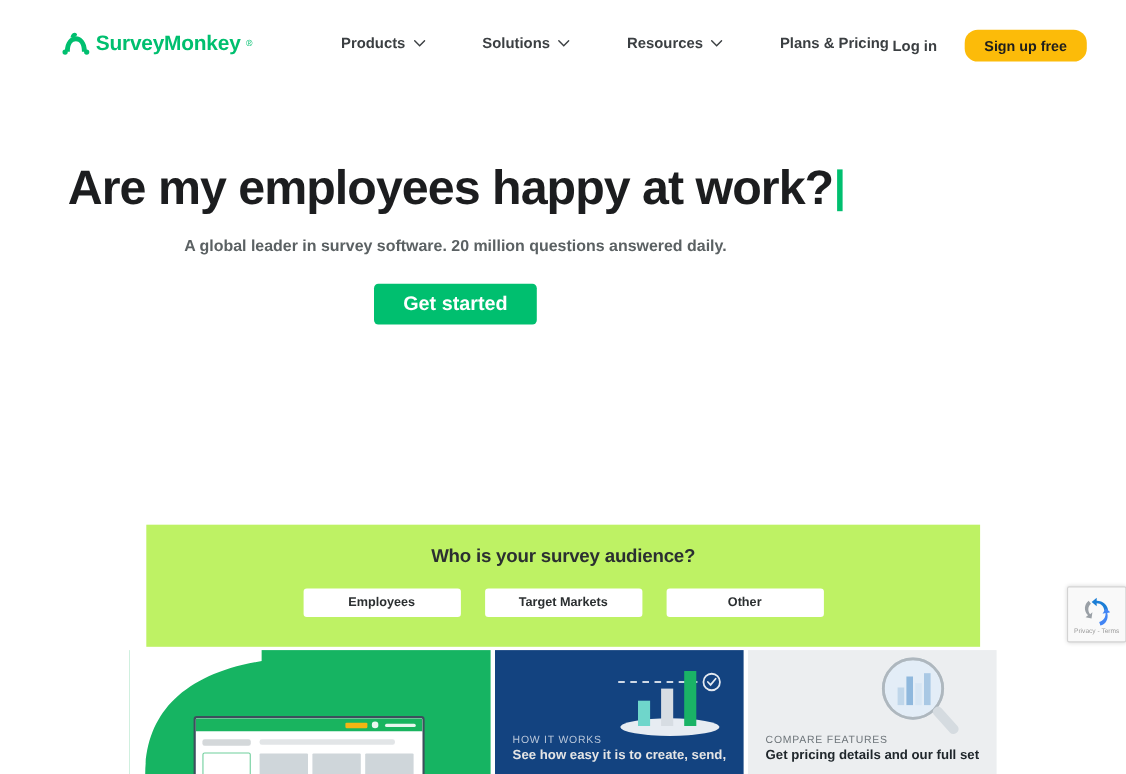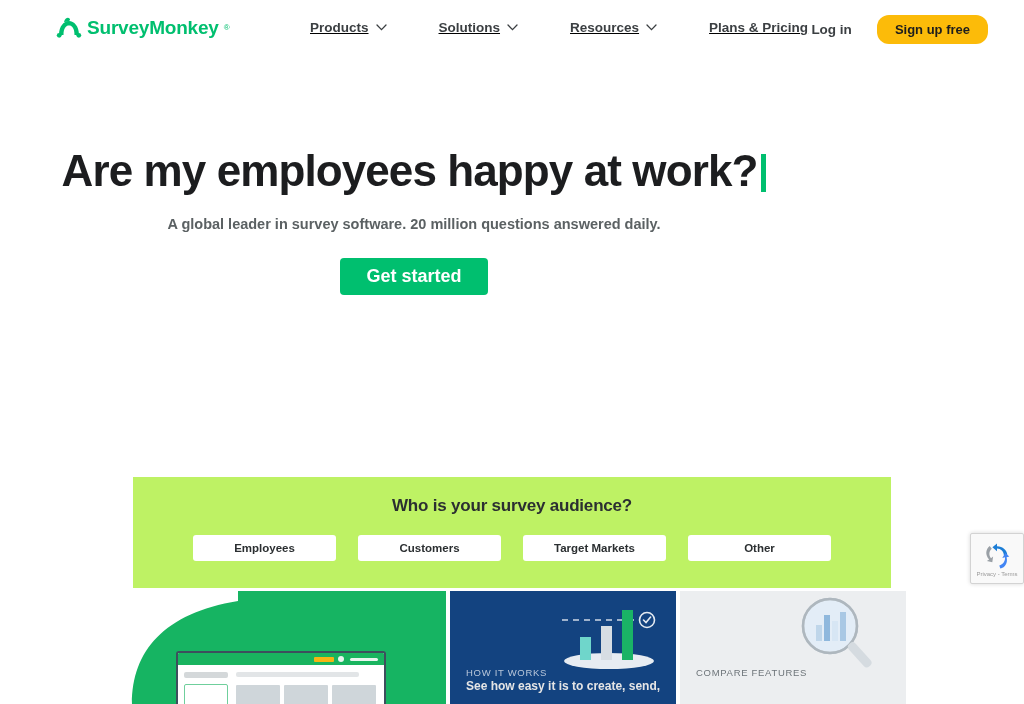--- a/index.html
+++ b/index.html
@@ -6,36 +6,36 @@
   html, body {
     width: 1024px; height: 704px;
     background: #ffffff;
     font-family: "Liberation Sans", sans-serif;
     overflow: hidden;
   }
   .page { position: relative; width: 1024px; height: 704px; background:#fff; }
 
   
   .header {
-    position: absolute; top:4px; left:0; width:1024px; height:52px;
+    position: absolute; top:16px; left:0; width:1024px; height:52px;
     display:flex; align-items:center; background:#fff;
   }
   .logo-wrap {
     position:absolute; left:56px; top:12px;
     display:flex; align-items:center; gap:5px;
   }
   .logo-mark { width:26px; height:22px; display:block; }
   .logo-text {
     font-size:19px; font-weight:700; color:#00bf6f;
     letter-spacing:-0.2px; line-height:1;
     font-family:"Liberation Sans", sans-serif;
   }
   .logo-tm { font-size:8px; color:#00bf6f; vertical-align:super; }
 
-  .nav { position:absolute; left:310px; top:16px; display:flex; align-items:center;text-decoration:underline; }
+  .nav { position:absolute; left:310px; top:16px; display:flex; align-items:center; }
   .nav-item {
     display:flex; align-items:center; gap:7px;
     font-size:13.5px; font-weight:700; color:#3b3f42;
     margin-right:52px; cursor:pointer; white-space:nowrap;
   }
   .nav-item:last-child { margin-right:0; }
   .chev { width:11px; height:7px; display:block; }
 
   .header-right {
     position:absolute; right:36px; top:11px;
@@ -207,21 +207,20 @@
       <span class="caret"></span>
     </div>
     <div class="hero-sub">A global leader in survey software. 20 million questions answered daily.</div>
     <button class="get-started">Get started</button>
   </div>
 
   <div class="audience">
     <div class="audience-title">Who is your survey audience?</div>
     <div class="audience-row">
       <button class="aud-btn">Employees</button>
-      <button class="aud-btn">Customers</button>
       <button class="aud-btn">Target Markets</button>
       <button class="aud-btn">Other</button>
     </div>
   </div>
 
   <div class="cards">
 
     <div class="card card-green">
       <svg class="swoosh" viewBox="0 0 120 113">
         <path d="M0 0 L0 113 L14 113 C14 60, 46 22, 120 10 L120 0 Z" fill="#ffffff"></path>
@@ -269,20 +268,21 @@
         <g>
           <rect x="38" y="30" width="6" height="16" fill="#bfd6ea"></rect>
           <rect x="46" y="20" width="6" height="26" fill="#8fb8dd"></rect>
           <rect x="54" y="26" width="6" height="20" fill="#d7e6f4"></rect>
           <rect x="62" y="17" width="6" height="29" fill="#a9c8e4"></rect>
         </g>
         <circle cx="52" cy="31" r="27" fill="none" stroke="#aeb7be" stroke-width="2.5"></circle>
         <rect x="70" y="48" width="9" height="30" rx="4" fill="#d5dbe0" transform="rotate(-42 74 52)"></rect>
       </svg>
       <div class="card-label">COMPARE FEATURES</div>
+      <div class="card-head">Get pricing details and our full set</div>
     </div>
   </div>
 
   <div class="recaptcha">
     <svg class="rc-icon" viewBox="0 0 26 26">
       <path d="M13 3.2 L13 0.4 L8.4 4.3 L13 8.2 L13 5.4 C16.8 5.4 19.9 8.5 19.9 12.3 L23.3 12.3 C23.3 7.3 18.7 3.2 13 3.2 Z" fill="#1c7ed6"></path>
       <path d="M22.6 14.2 L25.3 13.6 L21.3 9.9 L18.3 14.9 L21 14.3 C21.4 18.1 18.9 21.6 15.3 22.4 L16.3 25.6 C21.2 24.5 24 19.7 22.6 14.2 Z" fill="#4285f4"></path>
       <path d="M5.1 16.4 L2.9 18.1 L8.3 19.3 L9.1 13.6 L7 15.3 C4.6 12.3 4.9 8.1 7.8 5.8 L5.7 3.1 C1.7 6.3 0.9 12.1 5.1 16.4 Z" fill="#9aa0a6"></path>
     </svg>
     <div class="rc-text">Privacy - Terms</div>

